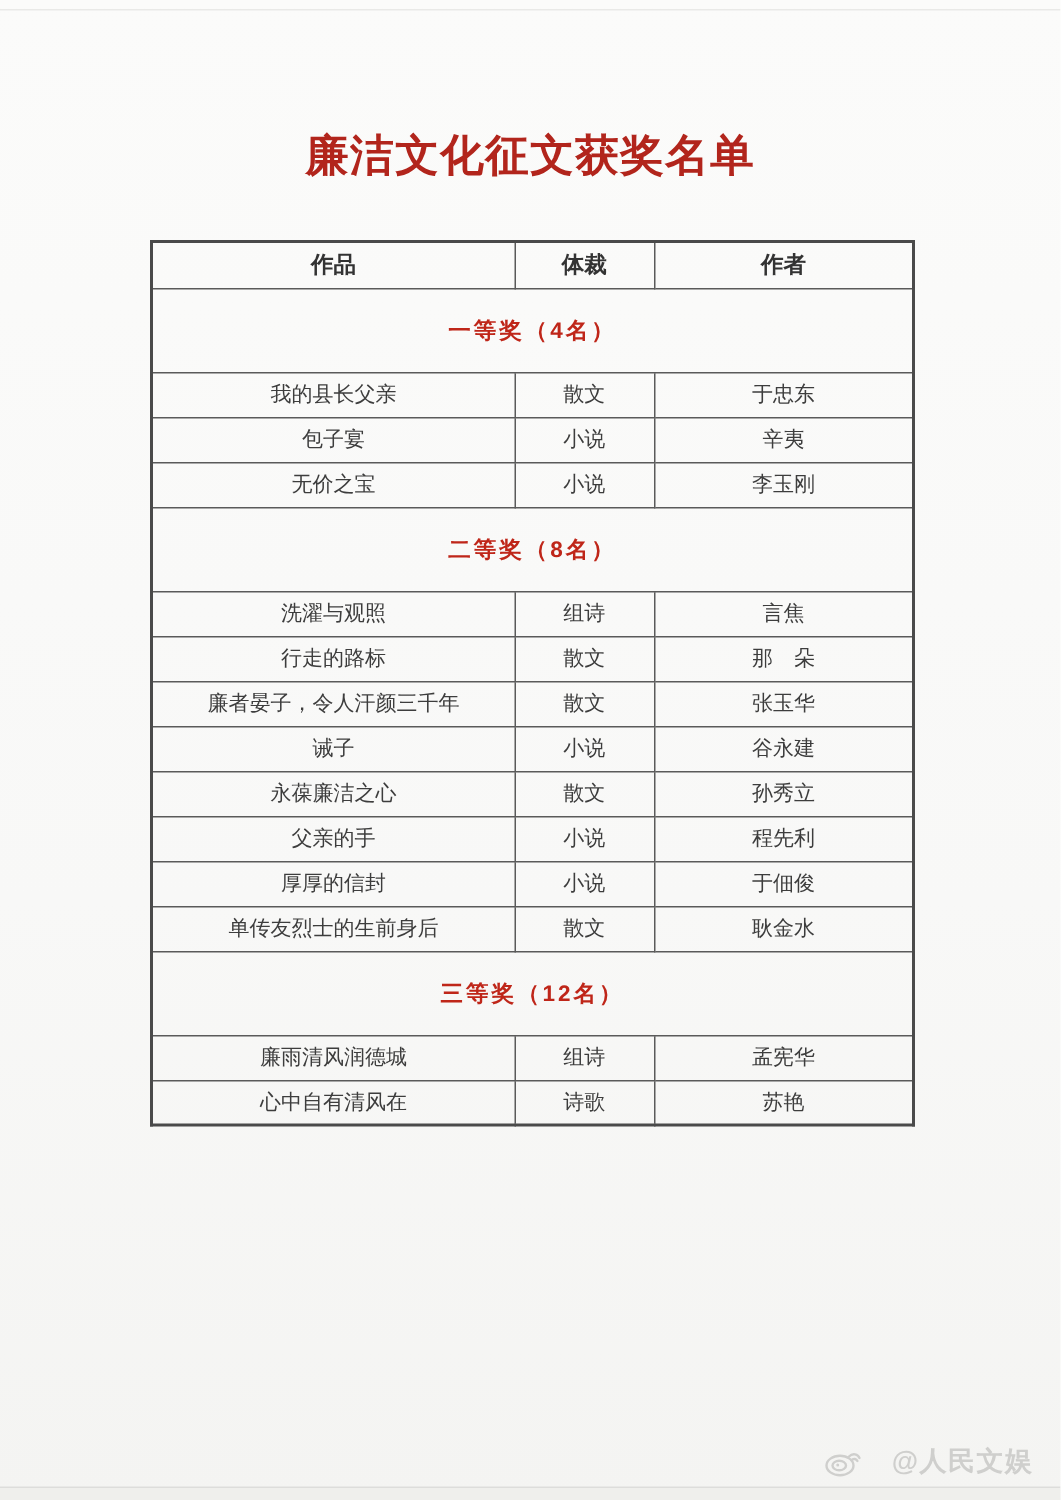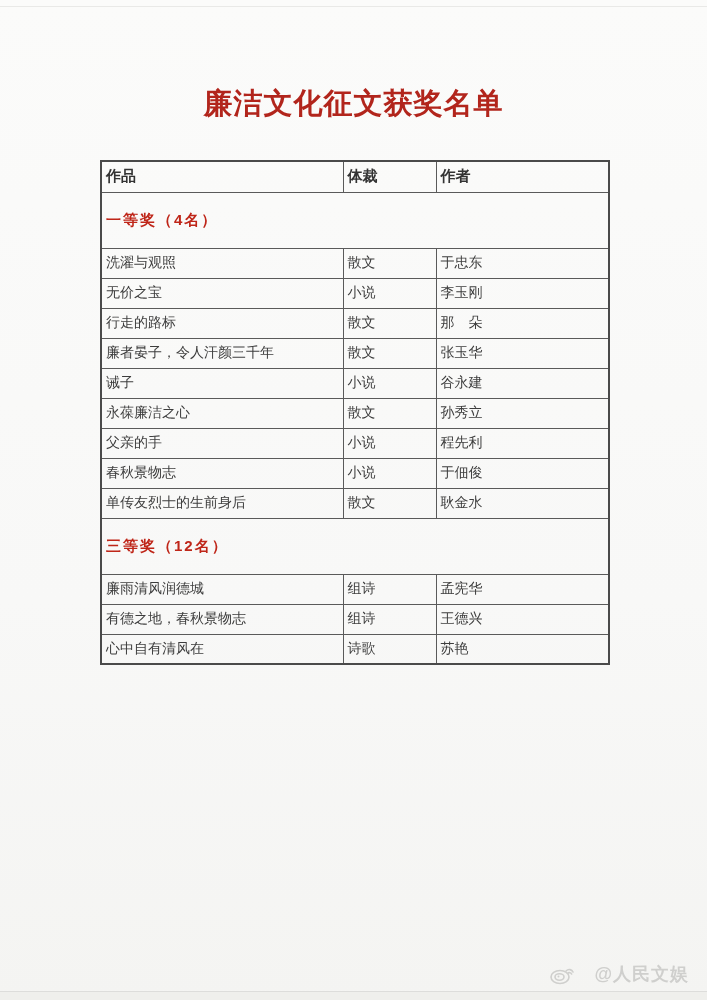--- a/index.html
+++ b/index.html
@@ -39,21 +39,21 @@
     width:508px;
     border-collapse:collapse;
     table-layout:fixed;
   }
   table.awards col.c1{width:242px;}
   table.awards col.c2{width:93px;}
   table.awards col.c3{width:173px;}
   table.awards{border:2px solid var(--border);}
   table.awards td,table.awards th{
     border:1px solid var(--inner-border);
-    text-align:left;vertical-align:middle;
+    text-align:center;vertical-align:middle;
     padding:0 4px;box-sizing:border-box;
     color:var(--text);
   }
   tr.header-row th{
     height:31px;
     font-size:15px;font-weight:bold;
     font-family:"Liberation Sans",sans-serif;
     color:#333;
   }
   tr.section-row td{
@@ -94,28 +94,41 @@
   <tbody>
     <tr class="header-row">
       <th>作品</th>
       <th>体裁</th>
       <th>作者</th>
     </tr>
   <tr class="section-row">
         <td colspan="3">一等奖（4名）</td>
       </tr>
       <tr class="data-row">
-        <td>洗濯与观照</td>
+        <td>我的县长父亲</td>
         <td>散文</td>
         <td>于忠东</td>
+      </tr>
+      <tr class="data-row">
+        <td>包子宴</td>
+        <td>小说</td>
+        <td>辛夷</td>
       </tr>
       <tr class="data-row">
         <td>无价之宝</td>
         <td>小说</td>
         <td>李玉刚</td>
+      </tr>
+      <tr class="section-row">
+        <td colspan="3">二等奖（8名）</td>
+      </tr>
+      <tr class="data-row">
+        <td>洗濯与观照</td>
+        <td>组诗</td>
+        <td>言焦</td>
       </tr>
       <tr class="data-row">
         <td>行走的路标</td>
         <td>散文</td>
         <td>那　朵</td>
       </tr>
       <tr class="data-row">
         <td>廉者晏子，令人汗颜三千年</td>
         <td>散文</td>
         <td>张玉华</td>
@@ -129,41 +142,36 @@
         <td>永葆廉洁之心</td>
         <td>散文</td>
         <td>孙秀立</td>
       </tr>
       <tr class="data-row">
         <td>父亲的手</td>
         <td>小说</td>
         <td>程先利</td>
       </tr>
       <tr class="data-row">
-        <td>春秋景物志</td>
+        <td>厚厚的信封</td>
         <td>小说</td>
         <td>于佃俊</td>
       </tr>
       <tr class="data-row">
         <td>单传友烈士的生前身后</td>
         <td>散文</td>
         <td>耿金水</td>
       </tr>
       <tr class="section-row">
         <td colspan="3">三等奖（12名）</td>
       </tr>
       <tr class="data-row">
         <td>廉雨清风润德城</td>
         <td>组诗</td>
         <td>孟宪华</td>
-      </tr>
-      <tr class="data-row">
-        <td>有德之地，春秋景物志</td>
-        <td>组诗</td>
-        <td>王德兴</td>
       </tr>
       <tr class="data-row">
         <td>心中自有清风在</td>
         <td>诗歌</td>
         <td>苏艳</td>
       </tr>
     </tbody>
 </table>
 
 <div class="watermark">

